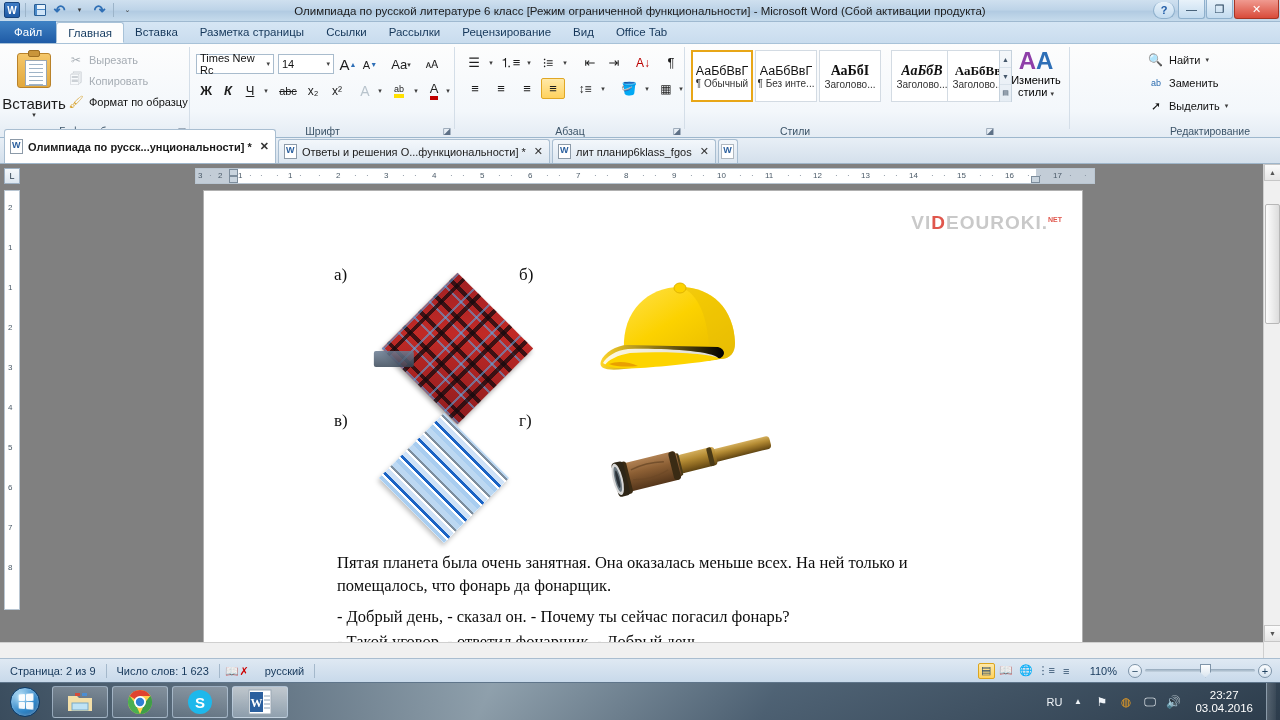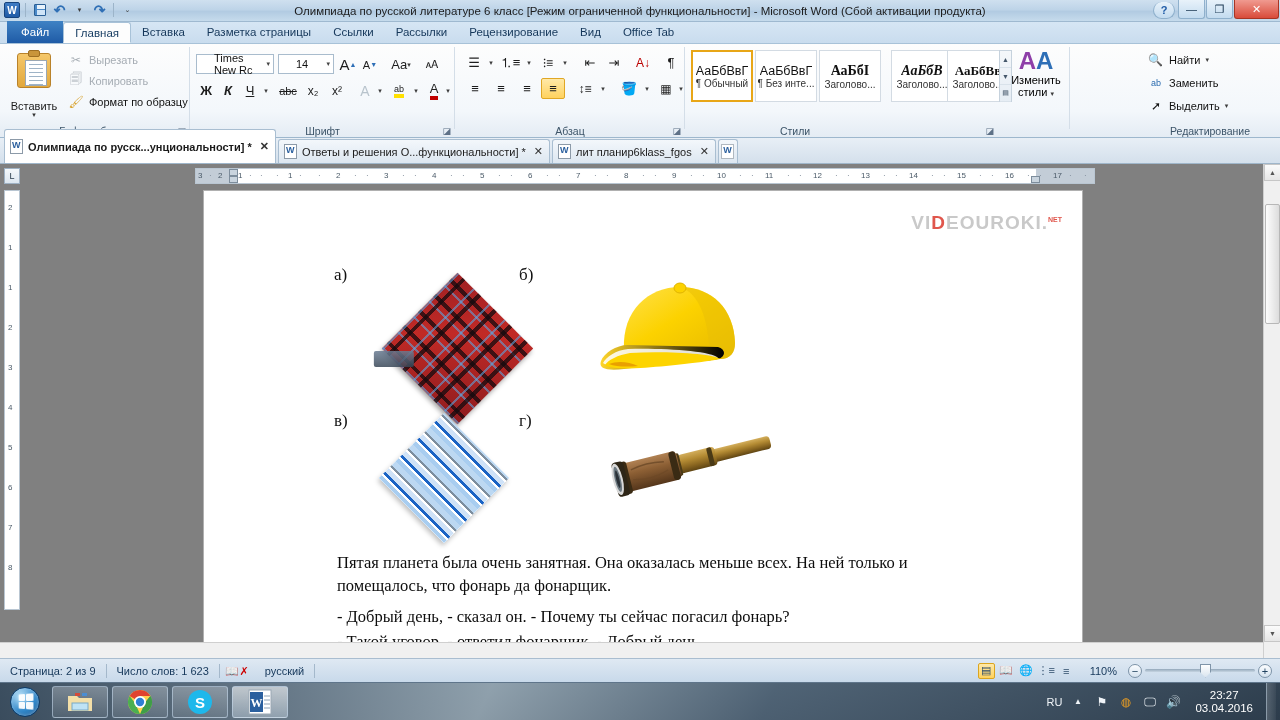--- a/index.html
+++ b/index.html
@@ -51,21 +51,21 @@
     background:linear-gradient(to bottom,#d6e6f4,#c9dcee);
     border-bottom:1px solid #a8c2d8;
     display:flex; align-items:flex-end;
   }
   .tab{
     height:21px; line-height:21px; padding:0 11px; font-size:11.5px; color:#15375a;
     cursor:default; white-space:nowrap;
   }
   .tab.file{
     background:linear-gradient(to bottom,#3f82c4,#1f5ba6);
-    color:#fff; height:22px; line-height:22px; padding:0 14px;margin-left:7px;
+    color:#fff; height:22px; line-height:22px; padding:0 14px;
   }
   .tab.active{
     background:#fdfdfd; border:1px solid #a8c2d8; border-bottom:1px solid #fdfdfd;
     border-radius:3px 3px 0 0; color:#13395f; position:relative; z-index:3;
   }
 
   
   .ribbon{
     position:absolute; left:0; top:44px; width:1280px; height:94px;
     background:linear-gradient(to bottom,#fdfdfd 0%,#f3f7fb 72%,#e4ecf4 100%);
@@ -81,29 +81,29 @@
     color:#5e7187; font-size:9px; line-height:10px; text-align:center;}
 
   
   .paste-btn{ position:absolute; left:8px; top:4px; width:52px; height:70px;
     display:flex;flex-direction:column;align-items:center;justify-content:flex-start; cursor:default;}
   .clip-icon{ width:34px;height:38px; position:relative; margin-top:2px;}
   .clip-body{position:absolute;left:0;top:3px;width:34px;height:35px;background:linear-gradient(to bottom,#f5c76a,#e2a83c);border:1px solid #b9822a;border-radius:3px;}
   .clip-clip{position:absolute;left:11px;top:0;width:12px;height:7px;background:#c9953a;border:1px solid #9e6f22;border-radius:2px;}
   .clip-page{position:absolute;left:8px;top:10px;width:22px;height:26px;background:#fff;border:1px solid #9aa7b4;}
   .clip-page i{display:block;height:1px;background:#9fb4c7;margin:3px 3px 0 3px;}
-  .paste-label{ font-size:11px; color:#1b1b1b; margin-top:16px;}
+  .paste-label{ font-size:15px; color:#1b1b1b; margin-top:16px;}
   .paste-caret{ font-size:7px;color:#333; line-height:6px;}
   .clip-cmd{ position:absolute; left:68px; height:19px; display:flex; align-items:center; gap:5px; font-size:11px;}
   .clip-cmd.dim{ color:#a6adb4; }
   .mini-ico{ width:16px;height:16px;display:inline-flex;align-items:center;justify-content:center;font-size:12px;}
 
   
   .combo{ position:absolute; background:#fff; border:1px solid #a9bccd; height:20px;
-    display:flex;align-items:center; font-size:11px; padding-left:17px; color:#111;}
+    display:flex;align-items:center; font-size:11px; padding-left:3px; color:#111;}
   .combo .cb-caret{ margin-left:auto; margin-right:3px; font-size:7px; color:#444; }
   .ico-btn{ position:absolute; height:21px; display:flex;align-items:center;justify-content:center;
     font-size:12px; color:#1d1d1d; cursor:default;}
   .ico-btn.hl{ background:linear-gradient(to bottom,#ffe9a8,#ffd25e); border:1px solid #e0a725; border-radius:2px;}
 
   
   .style-box{ position:absolute; top:6px; width:62px; height:52px; background:#fff;
     border:1px solid #d3dbe3; display:flex;flex-direction:column;align-items:center;justify-content:center; }
   .style-box.sel{ border:2px solid #e8a617; }
   .style-prev{ font-size:12.5px; color:#111; white-space:nowrap; overflow:hidden; }

